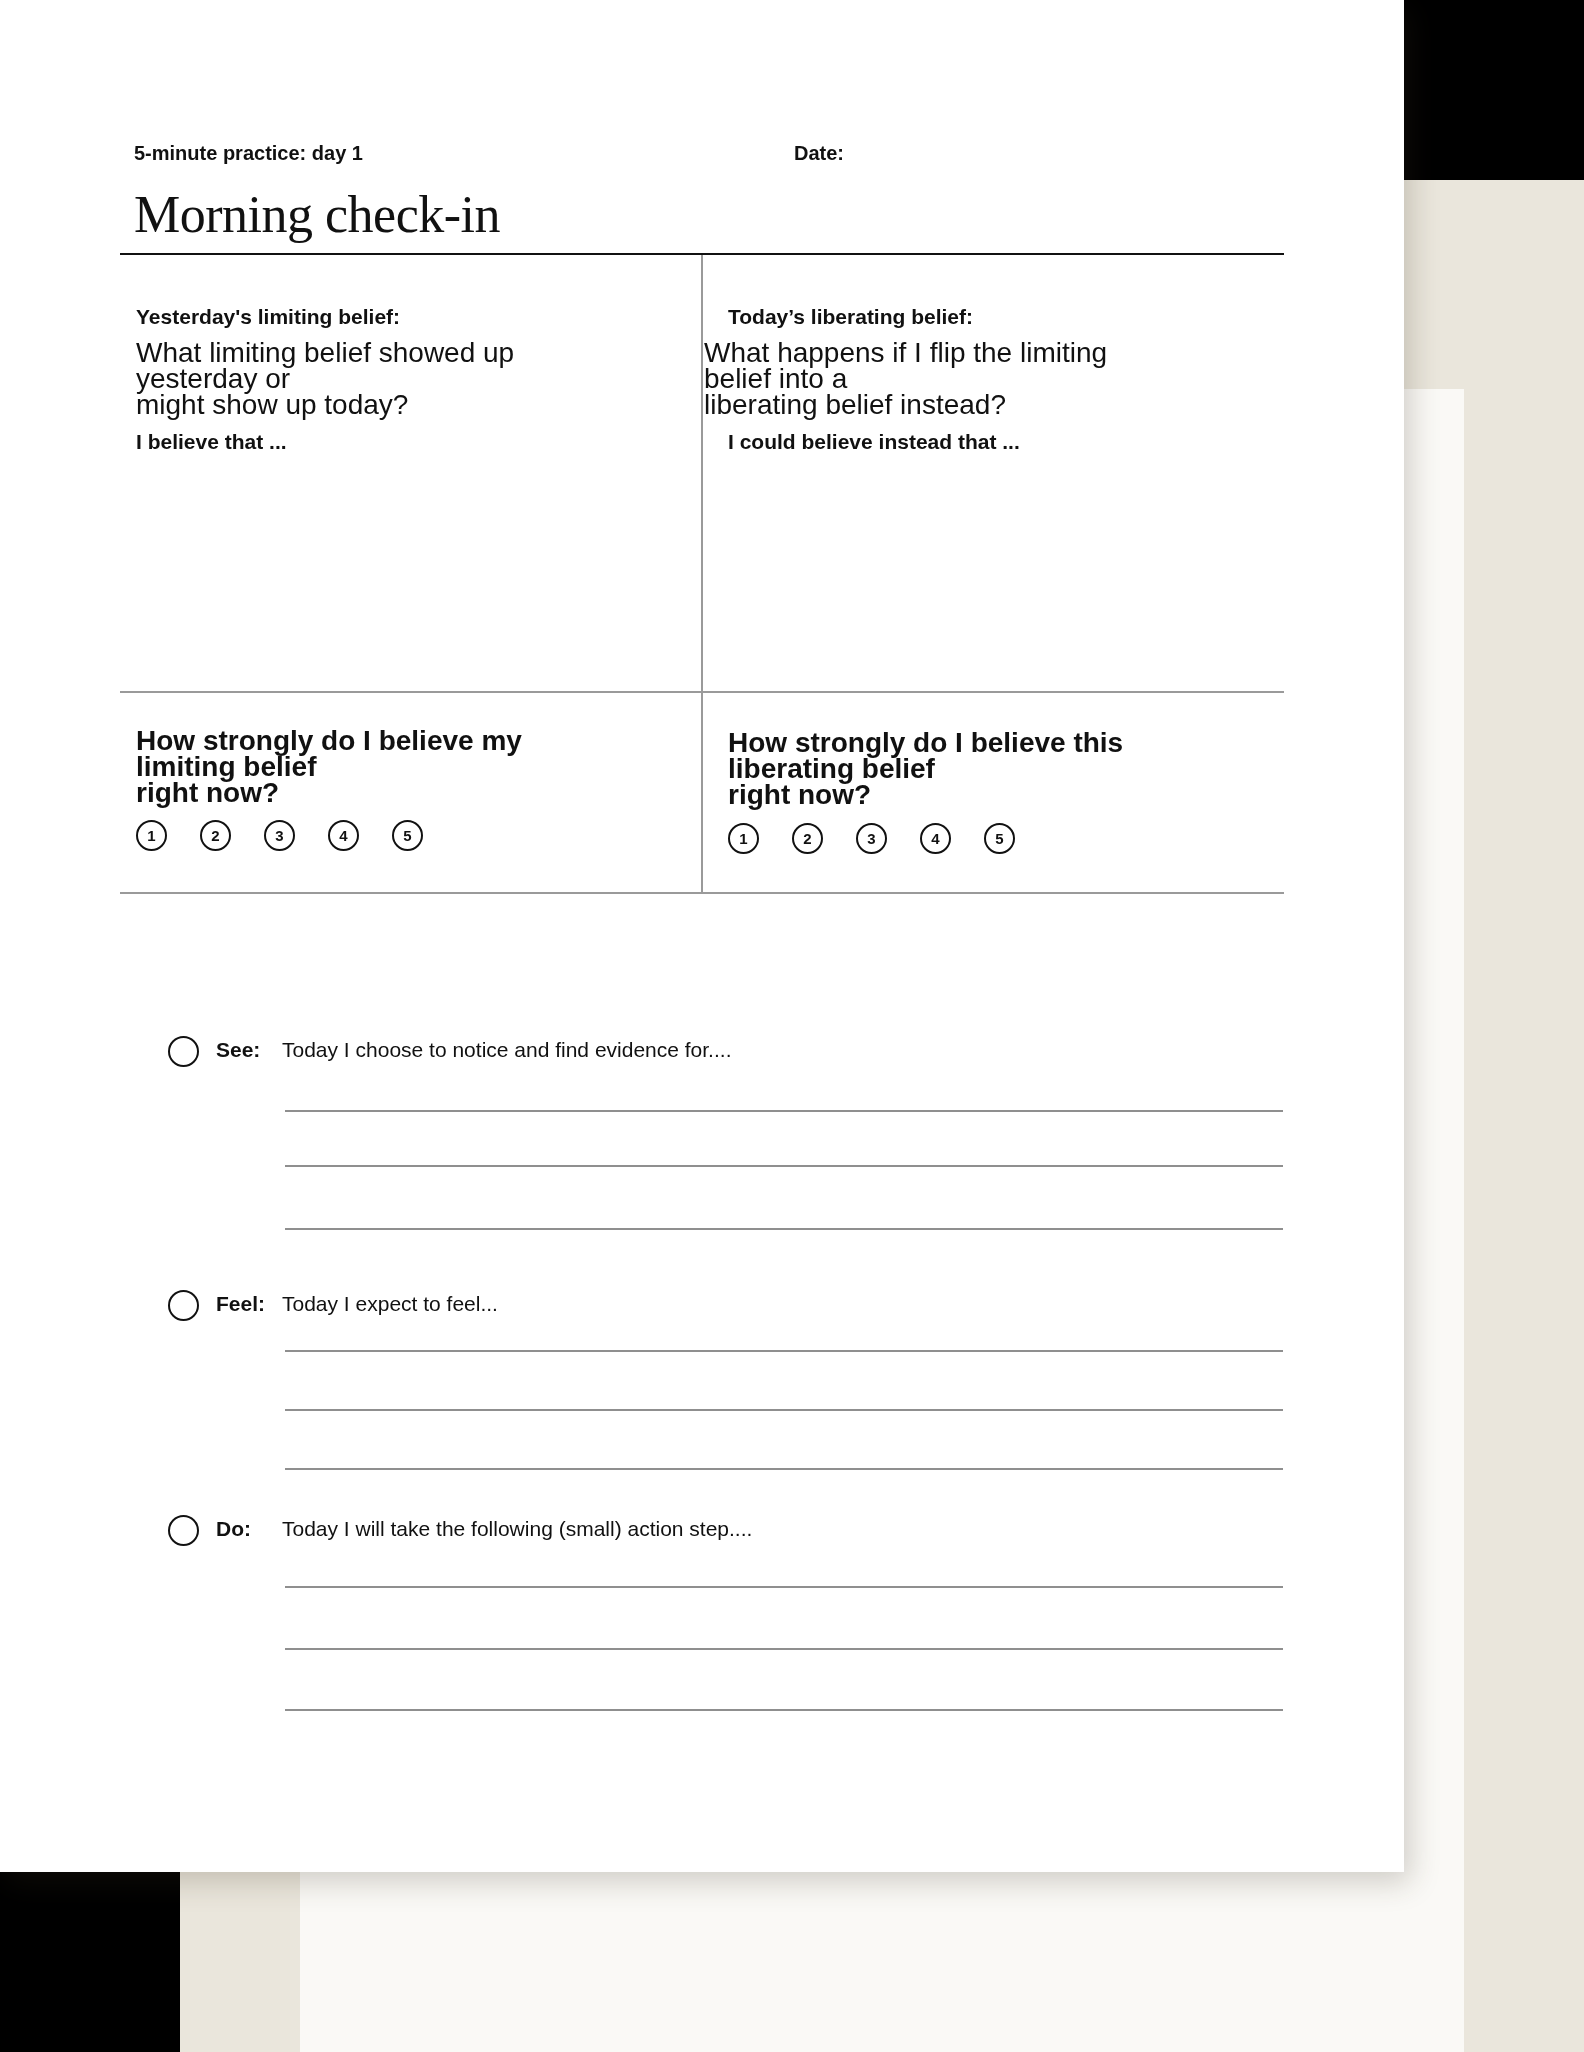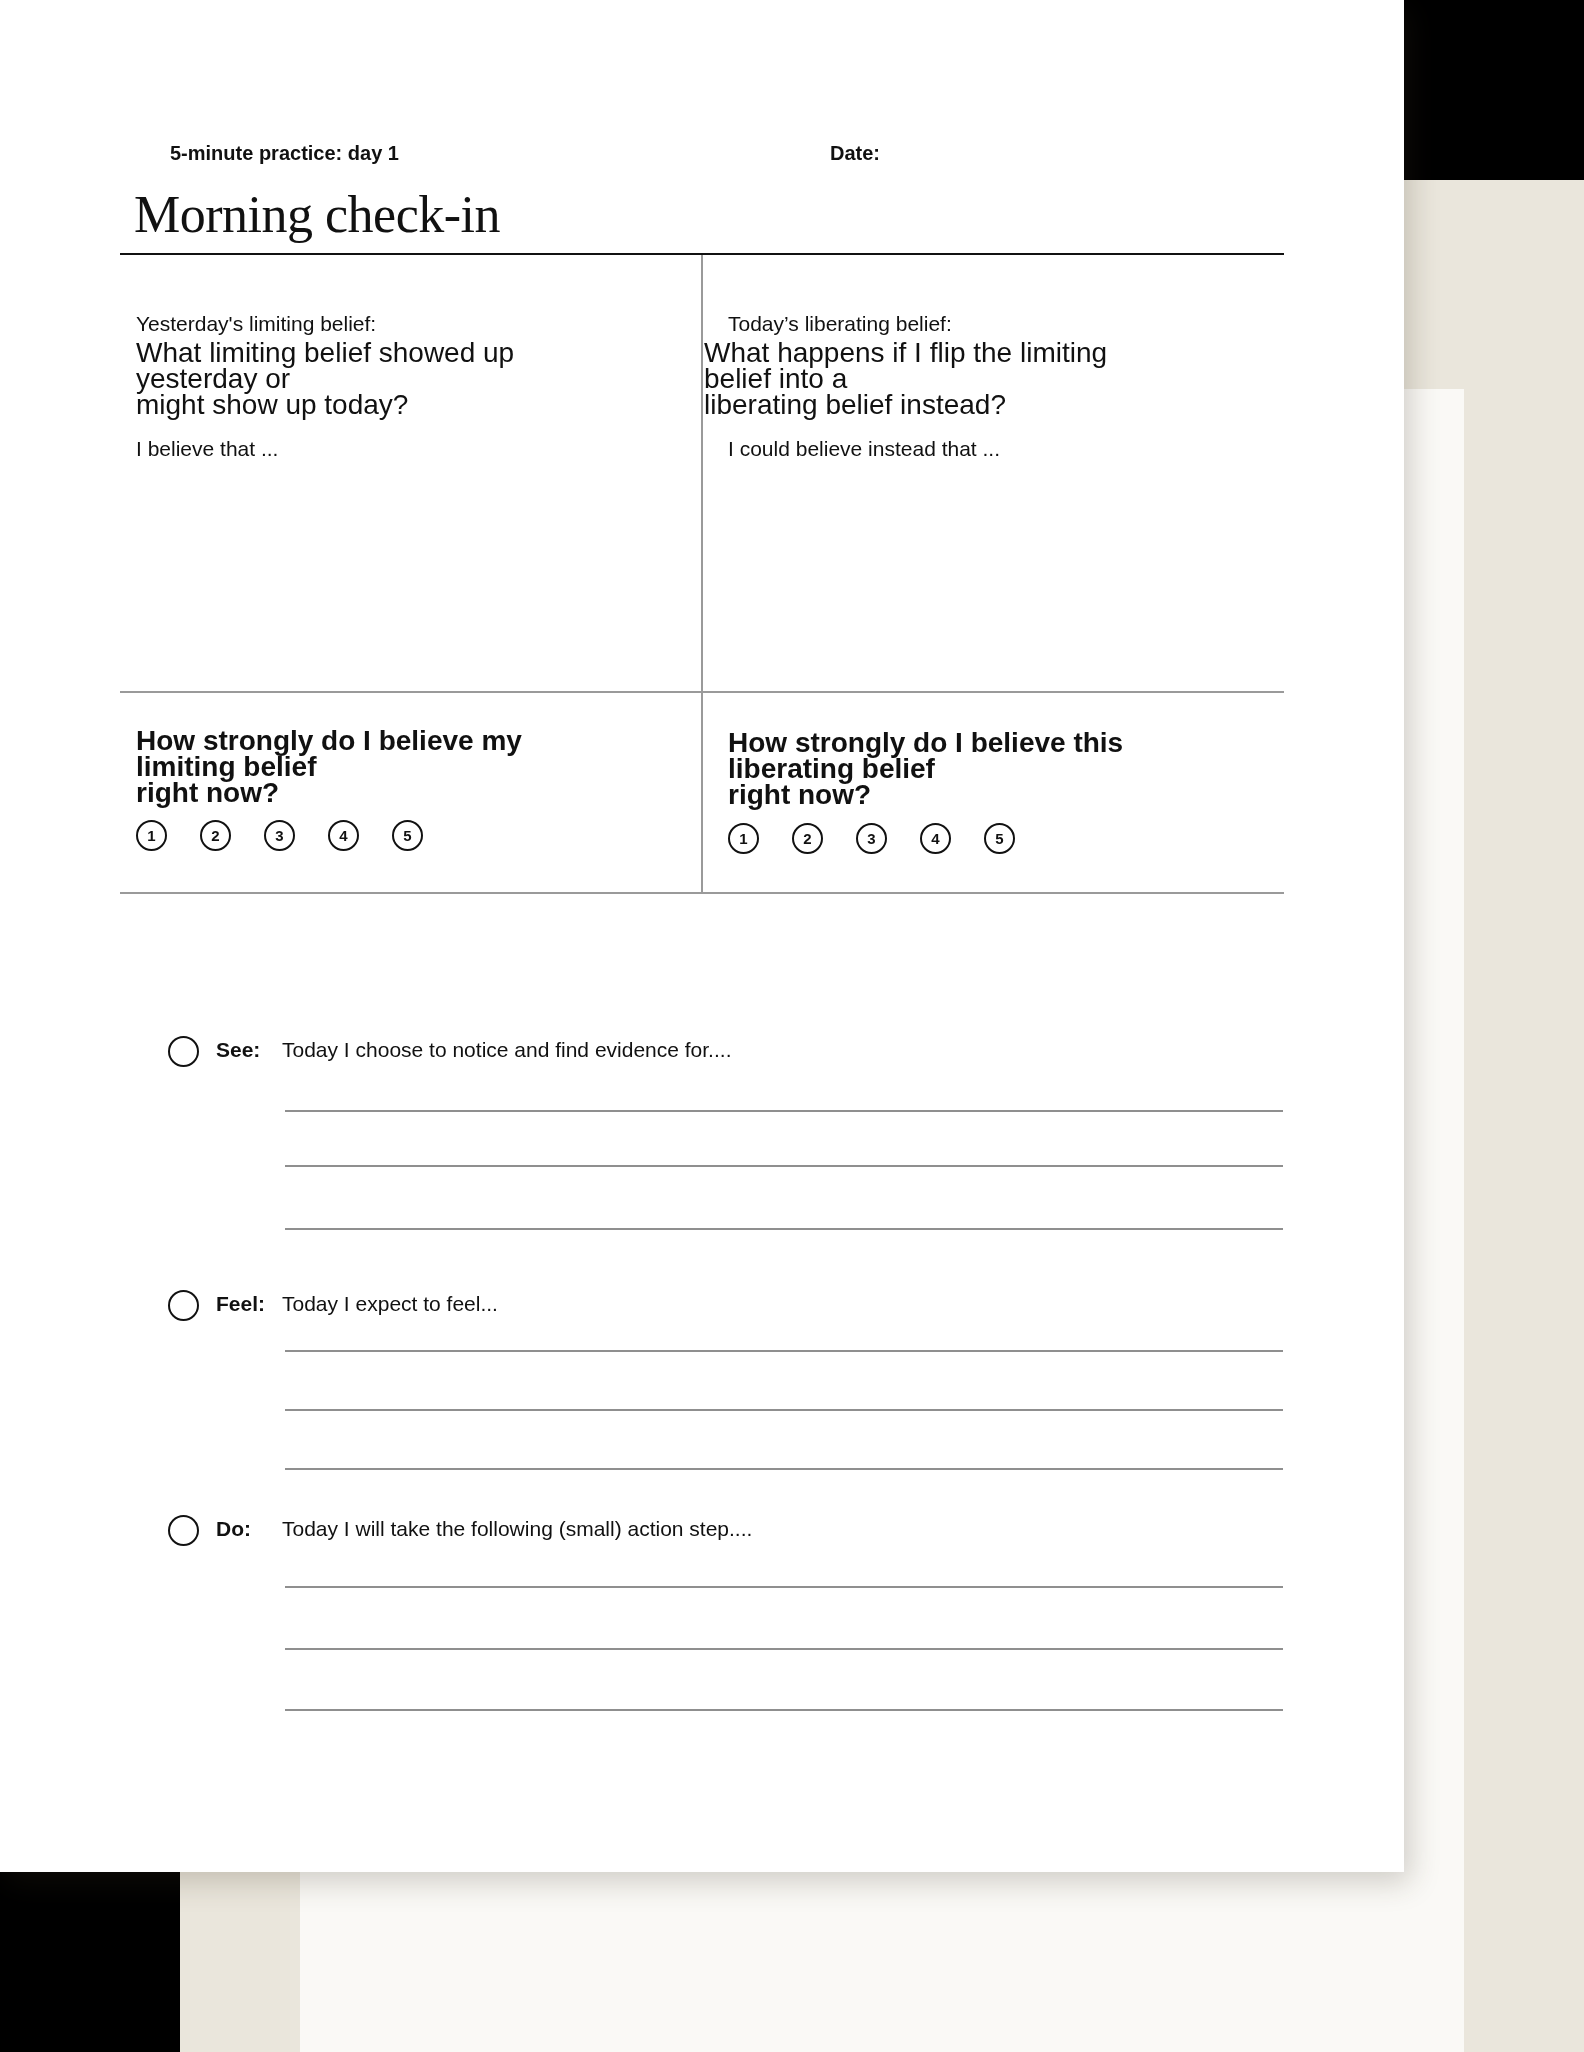--- a/index.html
+++ b/index.html
@@ -19,29 +19,29 @@
   .inner-panel { left: 300px; top: 389px; width: 1164px; height: 1663px; background: #FAF9F6; }
   .bg-title {
     left: 565px; top: 1760px; font-size: 118px; line-height: 1;
     font-family: "DejaVu Serif", serif; color: #0a0a0a; white-space: nowrap;
     transform: scaleX(0.82); transform-origin: left top;
   }
   .page {
     left: 0; top: 0; width: 1404px; height: 1872px; background: #fff;
     box-shadow: 6px 10px 28px rgba(60, 50, 30, 0.22);
   }
-  .small-bold { font-size: 20px; font-weight: bold; white-space: nowrap; margin-left: 36px; }
+  .small-bold { font-size: 20px; font-weight: bold; white-space: nowrap; }
   .serif-title {
     font-family: "Liberation Serif", "DejaVu Serif", serif; font-size: 52px;
     line-height: 1; white-space: nowrap; letter-spacing: -0.5px;
   }
   .rule-thick { height: 2px; background: #111; }
   .rule { height: 2px; background: #9a9a9a; }
   .vrule { width: 2px; background: #9a9a9a; }
-  .col-heading { font-size: 21px; font-weight: normal; white-space: nowrap; line-height: 26px; margin-top: 7px; }
+  .col-heading { font-size: 21px; font-weight: bold; white-space: nowrap; line-height: 26px; }
   .col-text { font-size: 28px; line-height: 26px; width: 470px; }
   .rating { display: flex; gap: 33px; }
   .rate-circle {
     width: 27px; height: 27px; border: 2.5px solid #111; border-radius: 50%;
     display: flex; align-items: center; justify-content: center;
     font-size: 15px; font-weight: bold; box-sizing: content-box; cursor: pointer;
   }
   .check-circle {
     width: 27px; height: 27px; border: 2.5px solid #111; border-radius: 50%;
     cursor: pointer; background: #fff;

